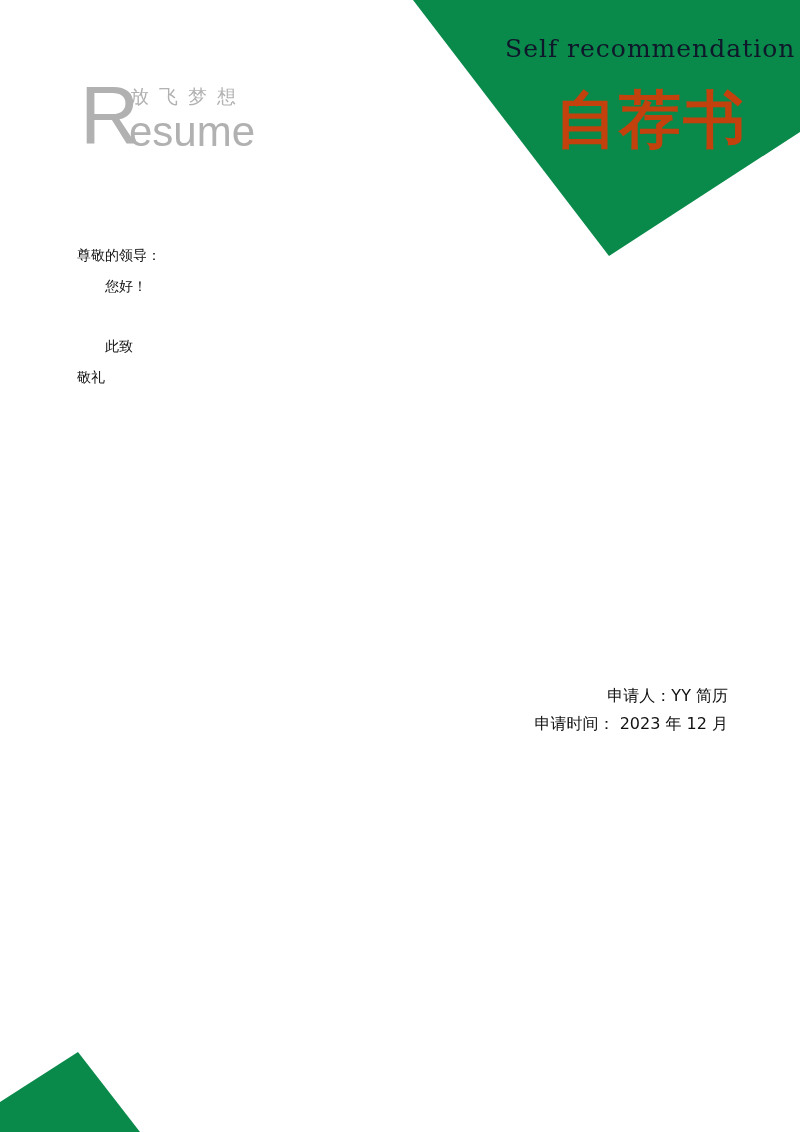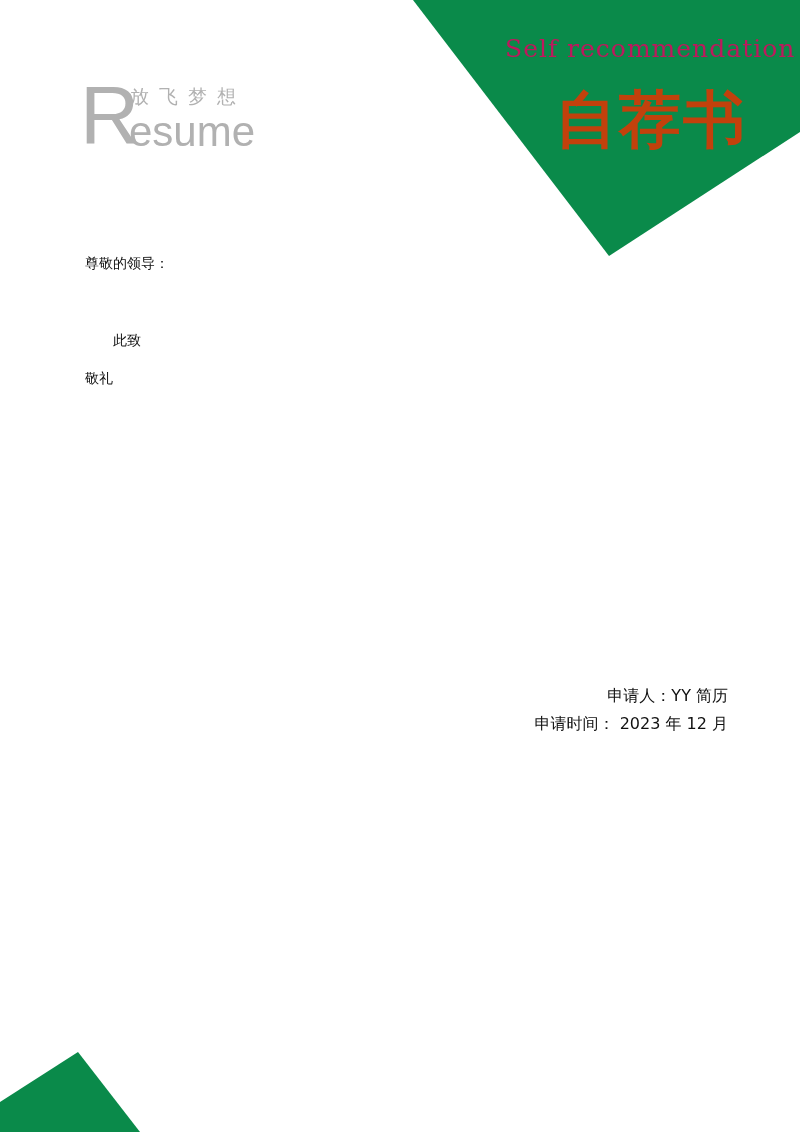--- a/index.html
+++ b/index.html
@@ -1,25 +1,25 @@
 <!DOCTYPE html>
 <html><head>
 <meta charset="utf-8">
 <style>
   html,body{margin:0;padding:0;background:#fff;}
   body{width:800px;height:1132px;position:relative;overflow:hidden;font-family:"DejaVu Sans",sans-serif;color:#111;}
   .shape{position:absolute;left:0;top:0;}
-  .en-title{position:absolute;left:505px;top:34px;font-family:"DejaVu Serif","Liberation Serif",serif;font-size:25px;color:#be185d;letter-spacing:1px;white-space:nowrap;}
+  .en-title{position:absolute;left:505px;top:34px;font-family:"DejaVu Serif","Liberation Serif",serif;font-size:25px;color:#0f172a;letter-spacing:1px;white-space:nowrap;}
   .cn-title{position:absolute;left:555px;top:78px;font-size:62px;font-weight:bold;color:#c2410c;letter-spacing:2px;white-space:nowrap;}
   .logo{position:absolute;left:80px;top:80px;color:#b1b1b1;}
   .logo-r{position:absolute;left:0;top:-6px;font-family:"Liberation Sans",sans-serif;font-size:82px;line-height:82px;}
   .logo-sub{position:absolute;left:50px;top:4px;font-size:19px;letter-spacing:10px;white-space:nowrap;}
   .logo-esume{position:absolute;left:49px;top:28px;font-family:"Liberation Sans",sans-serif;font-size:42px;white-space:nowrap;}
   .letter{position:absolute;left:77px;top:240px;width:660px;font-size:14px;line-height:30.5px;}
-  .letter p{margin:8px;}
+  .letter p{margin:0;}
   .indent{text-indent:28px;}
   .gap{height:30px;}
   .sig{position:absolute;right:72px;text-align:right;font-size:16px;white-space:nowrap;}
 </style>
 </head>
 <body>
 
 <svg class="shape" width="800" height="1132" viewBox="0 0 800 1132">
   <polygon points="413,0 800,0 800,132 609,256" fill="#0a8a4a"></polygon>
   <polygon points="0,1102 78,1052 140,1132 0,1132" fill="#0a8a4a"></polygon>
@@ -29,19 +29,20 @@
 <div class="cn-title">自荐书</div>
 
 <div class="logo">
   <span class="logo-r">R</span>
   <span class="logo-sub">放飞梦想</span>
   <span class="logo-esume">esume</span>
 </div>
 
 <div class="letter">
   <p>尊敬的领导：</p>
+  <p class="indent">您好！</p>
   <div class="gap"></div>
   <p class="indent">此致</p>
   <p>敬礼</p>
 </div>
 
 <div class="sig" style="top:686px;">申请人：YY 简历</div>
 <div class="sig" style="top:714px;">申请时间：  2023 年 12 月</div>
 
 </body></html>

